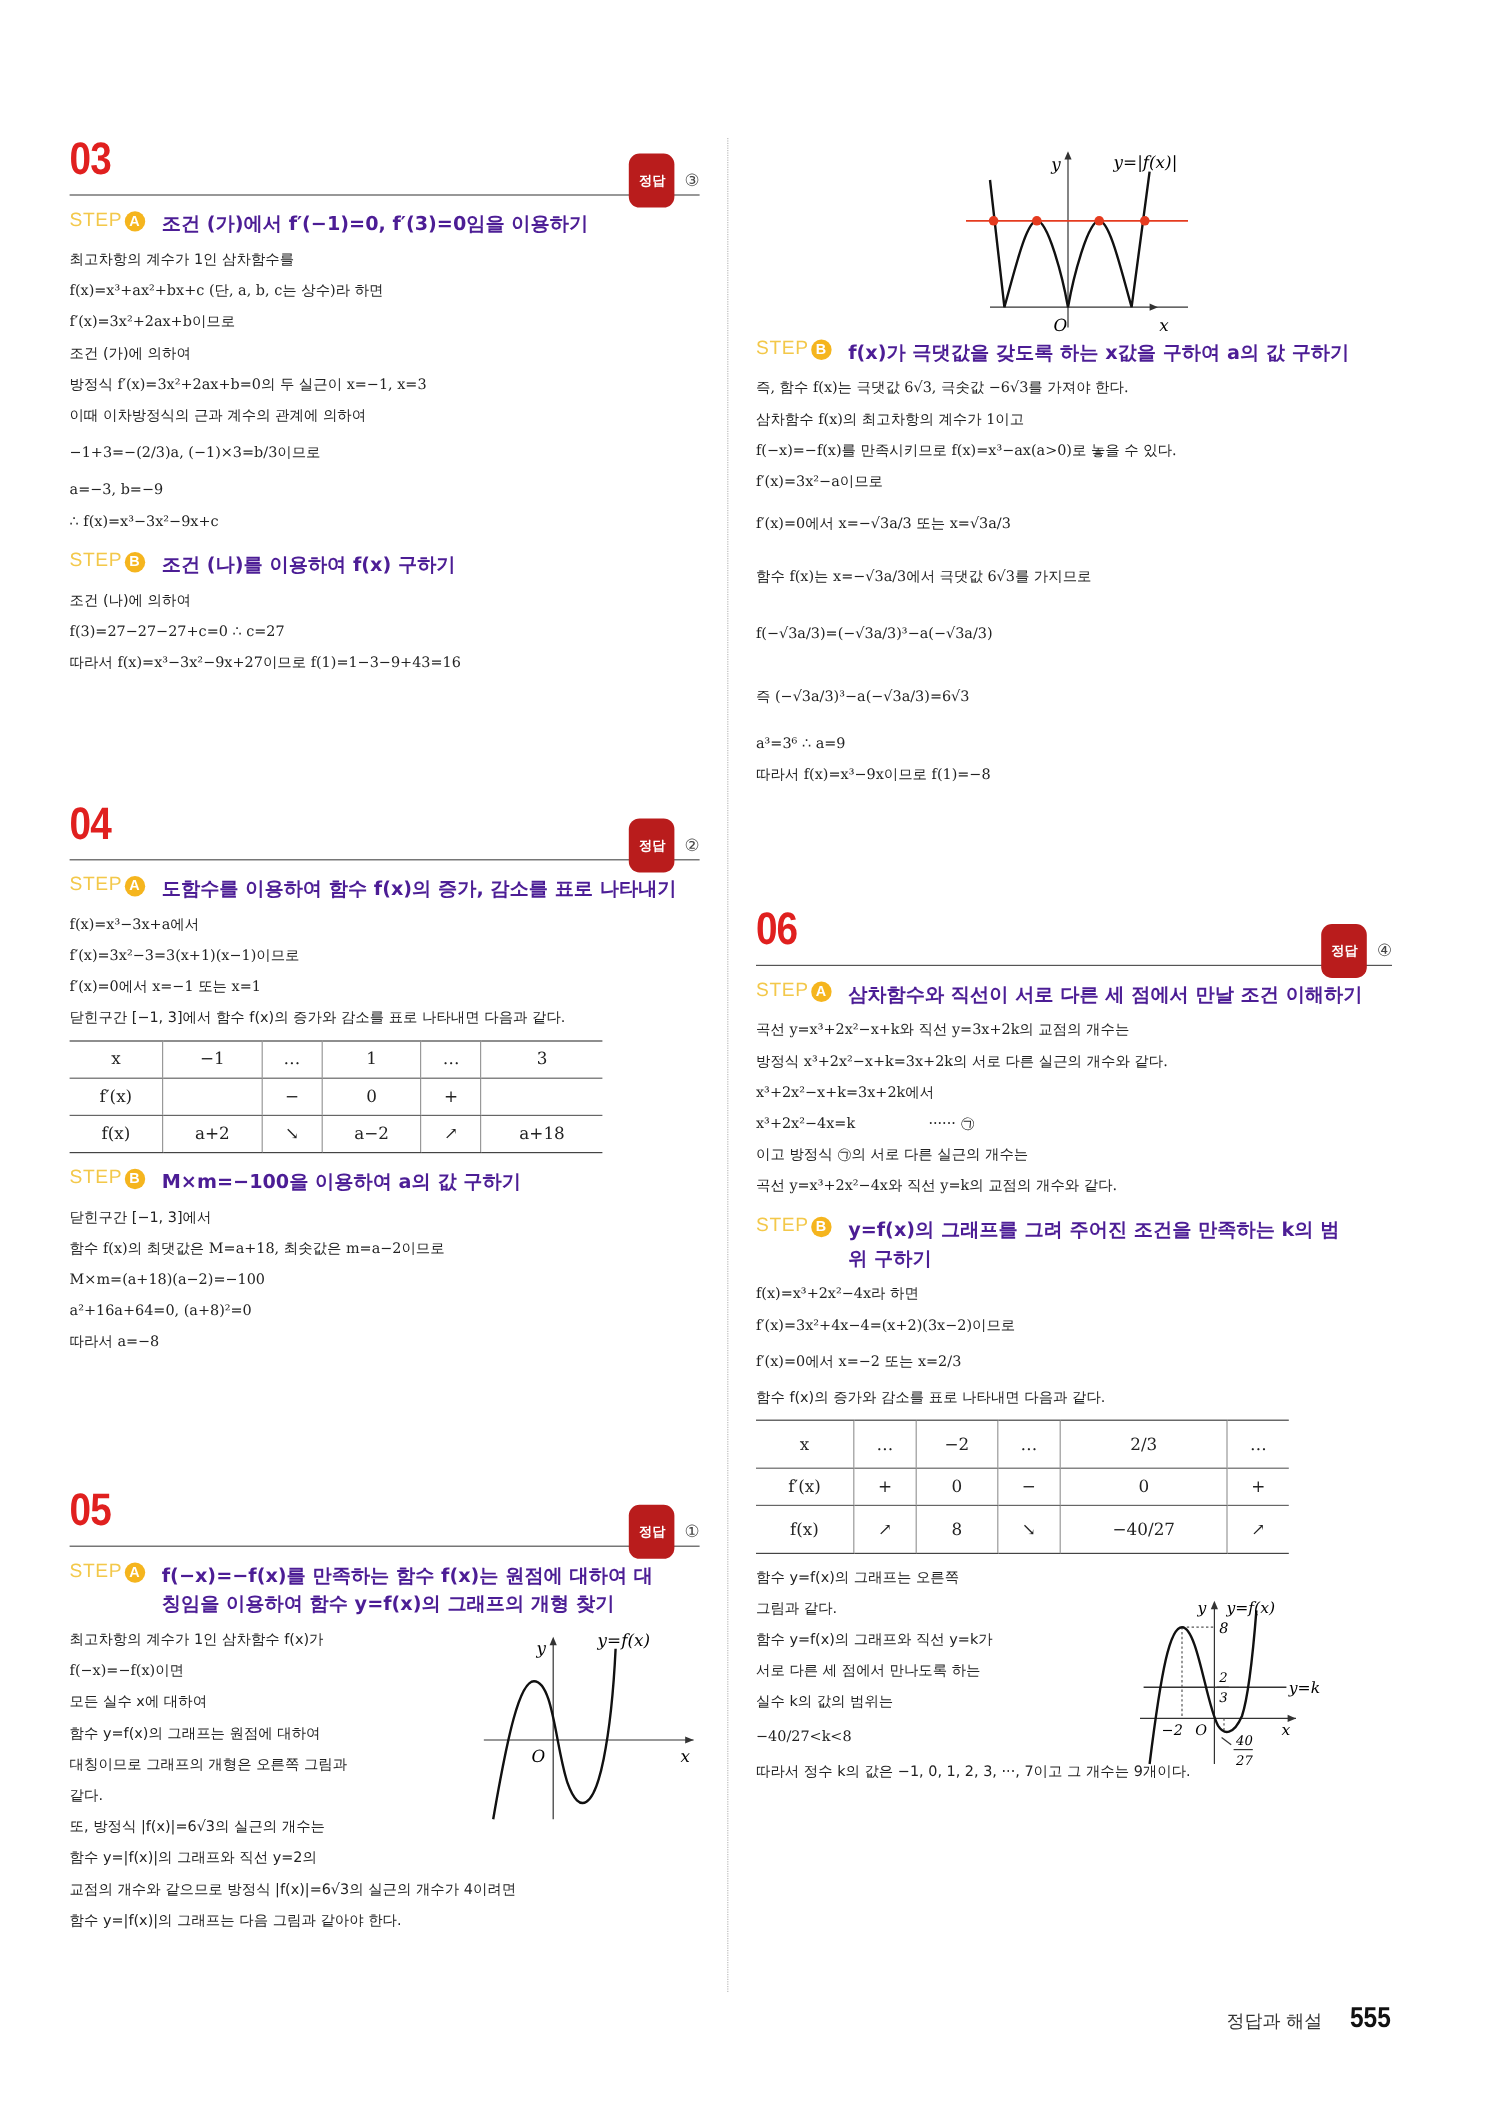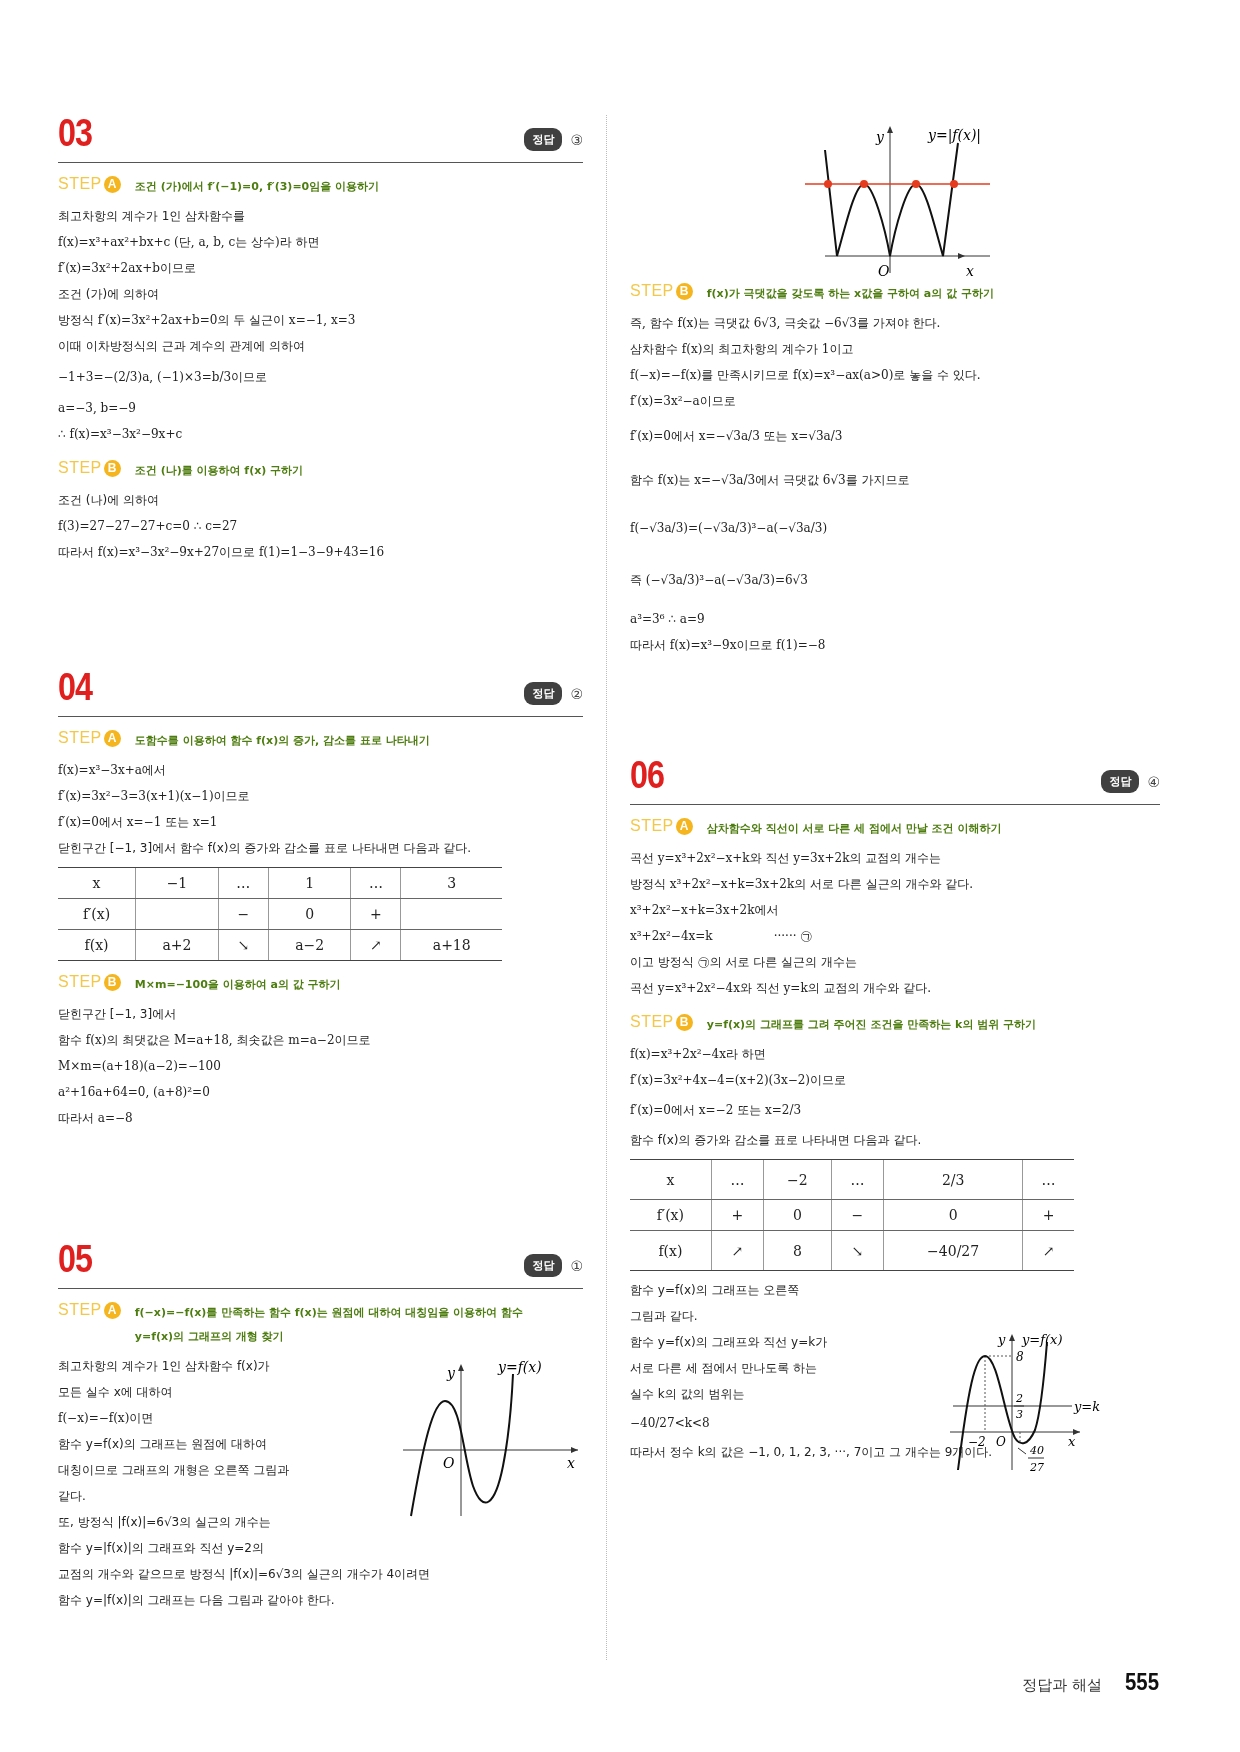--- a/index.html
+++ b/index.html
@@ -9,30 +9,30 @@
   .col-left { left:58px; width:525px; }
   .col-right { left:630px; width:530px; }
   .divider { position:absolute; left:606px; top:115px; width:0; height:1545px;
              border-left:1px dotted #bbb; }
   .sec { position:absolute; left:0; width:100%; }
   .sec-head { position:relative; height:52px; border-bottom:1.5px solid #555; }
   .sec-num { position:absolute; left:0; top:2px; font-family:"Liberation Sans", sans-serif;
              font-weight:bold; font-size:38px; color:#e0201f; letter-spacing:-1px;
              transform:scaleX(0.85); transform-origin:left; }
   .ans { position:absolute; right:0; top:18px; display:flex; align-items:center; gap:8px; }
-  .ans-badge { background:#404040; color:#fff; font-size:11px; font-weight:bold;
-               border-radius:9px; padding:4px 8px; }
+  .ans-badge { background:#b91c1c; color:#fff; font-size:11px; font-weight:bold;
+               border-radius:9px; padding:15px 8px; }
   .ans-num { font-size:14px; color:#444; }
   .step { display:flex; align-items:flex-start; margin-top:12px; margin-bottom:4px; }
   .step-lbl { font-family:"Liberation Sans", sans-serif; color:#f3c84a; font-size:16px;
               letter-spacing:0.5px; white-space:nowrap; display:flex; align-items:center; }
   .step-circ { display:inline-block; width:17px; height:17px; border-radius:50%;
                background:#f5b51e; color:#fff; font-size:12px; font-weight:bold;
                text-align:center; line-height:17px; margin-left:2px; }
-  .step-title { font-weight:bold; font-size:11px; margin-left:14px; line-height:24px; color:#4d7c0f; }
+  .step-title { font-weight:bold; font-size:16px; margin-left:14px; line-height:24px; color:#4c1d95; }
   .line { font-size:12px; line-height:26px; white-space:nowrap; color:#222;
           font-family:"DejaVu Serif", serif; }
   .line.k { font-family:"DejaVu Sans", sans-serif; }
   .tbl { border-collapse:collapse; margin:6px 0; font-family:"DejaVu Serif", serif; font-size:14px; }
   .tbl td { border-top:1px solid #666; border-bottom:1px solid #666; border-left:1px solid #999;
             text-align:center; height:30px; padding:0 4px; }
   .tbl td:first-child { border-left:none; }
   .tbl tr:first-child td { border-top:1.5px solid #444; }
   .tbl tr:last-child td { border-bottom:1.5px solid #444; }
   .footer { position:absolute; right:78px; top:1668px; display:flex; align-items:baseline; gap:20px; }
@@ -154,22 +154,22 @@
       </span>
     </div>
     <div class="step">
       <span class="step-lbl">
           <span>STEP</span>
           <span class="step-circ">A</span>
         </span>
       <span class="step-title" style="white-space:normal; width:420px;">f(−x)=−f(x)를 만족하는 함수 f(x)는 원점에 대하여 대칭임을 이용하여 함수 y=f(x)의 그래프의 개형 찾기</span>
     </div>
     <div class="line k">최고차항의 계수가 1인 삼차함수 f(x)가</div>
+    <div class="line">f(−x)=−f(x)이면</div>
     <div class="line k">모든 실수 x에 대하여</div>
-    <div class="line">f(−x)=−f(x)이면</div>
     <div class="line k">함수 y=f(x)의 그래프는 원점에 대하여</div>
     <div class="line k">대칭이므로 그래프의 개형은 오른쪽 그림과</div>
     <div class="line k">같다.</div>
     <div class="line k">또, 방정식 |f(x)|=6√3의 실근의 개수는</div>
     <div class="line k">함수 y=|f(x)|의 그래프와 직선 y=2의</div>
     <div class="line k">교점의 개수와 같으므로 방정식 |f(x)|=6√3의 실근의 개수가 4이려면</div>
     <div class="line k">함수 y=|f(x)|의 그래프는 다음 그림과 같아야 한다.</div>
 
     <svg style="position:absolute; left:345px; top:120px;" width="180" height="170">
       <line x1="0" y1="94" x2="175" y2="94" stroke="#333" stroke-width="1"></line>

